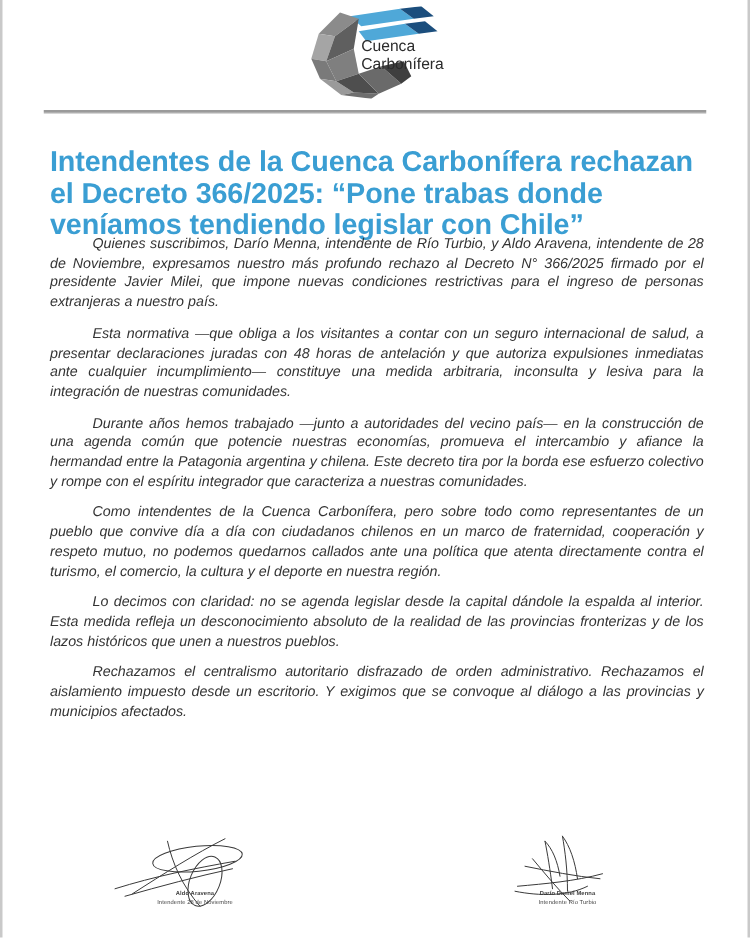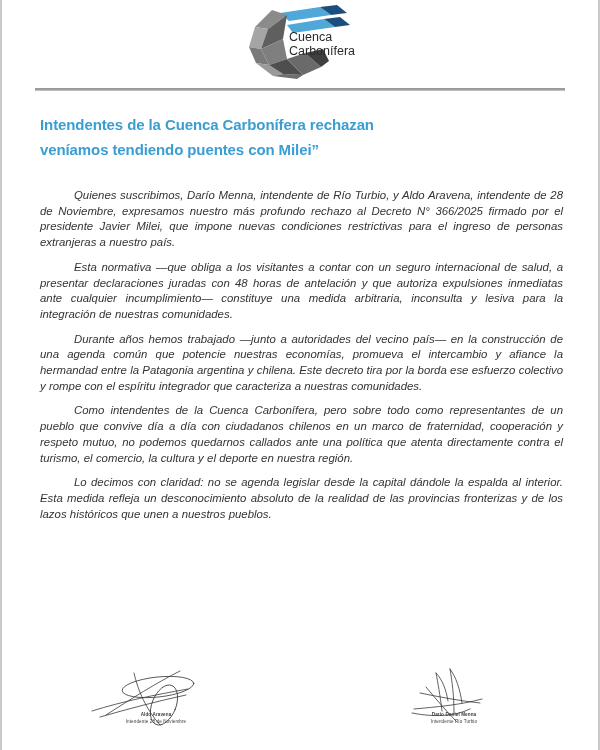--- a/index.html
+++ b/index.html
@@ -53,21 +53,21 @@
     background: linear-gradient(to bottom, #9a9a9a 0%, #9a9a9a 45%, #cfcfcf 100%);
   }
 
   
   .title {
     position: absolute;
     left: 38px;
     right: 38px;
     top: 102px;
     color: #3a9ed3;
-    font-size: 15px;
+    font-size: 23px;
     line-height: 25px;
     font-weight: bold;
     letter-spacing: -0.1px;
   }
   .title span { display: block; }
 
   
   .body-copy {
     position: absolute;
     left: 38px;
@@ -157,29 +157,31 @@
         <text x="64" y="36" font-family="'Liberation Sans', sans-serif" font-size="12.5" fill="#2b2b2b">Cuenca</text>
         <text x="64" y="50" font-family="'Liberation Sans', sans-serif" font-size="12.5" fill="#2b2b2b">Carbonífera</text>
       </svg>
     </div>
   </div>
 
   <div class="rule"></div>
 
   <h1 class="title">
     <span>Intendentes de la Cuenca Carbonífera rechazan</span>
-    <span>veníamos tendiendo puentes con Milei”</span>
+    <span>el Decreto 366/2025: “Pone trabas donde</span>
+    <span>veníamos tendiendo legislar con Chile”</span>
   </h1>
 
   <div class="body-copy">
     <p>Quienes suscribimos, Darío Menna, intendente de Río Turbio, y Aldo Aravena, intendente de 28 de Noviembre, expresamos nuestro más profundo rechazo al Decreto N° 366/2025 firmado por el presidente Javier Milei, que impone nuevas condiciones restrictivas para el ingreso de personas extranjeras a nuestro país.</p>
     <p>Esta normativa —que obliga a los visitantes a contar con un seguro internacional de salud, a presentar declaraciones juradas con 48 horas de antelación y que autoriza expulsiones inmediatas ante cualquier incumplimiento— constituye una medida arbitraria, inconsulta y lesiva para la integración de nuestras comunidades.</p>
     <p>Durante años hemos trabajado —junto a autoridades del vecino país— en la construcción de una agenda común que potencie nuestras economías, promueva el intercambio y afiance la hermandad entre la Patagonia argentina y chilena. Este decreto tira por la borda ese esfuerzo colectivo y rompe con el espíritu integrador que caracteriza a nuestras comunidades.</p>
     <p>Como intendentes de la Cuenca Carbonífera, pero sobre todo como representantes de un pueblo que convive día a día con ciudadanos chilenos en un marco de fraternidad, cooperación y respeto mutuo, no podemos quedarnos callados ante una política que atenta directamente contra el turismo, el comercio, la cultura y el deporte en nuestra región.</p>
     <p>Lo decimos con claridad: no se agenda legislar desde la capital dándole la espalda al interior. Esta medida refleja un desconocimiento absoluto de la realidad de las provincias fronterizas y de los lazos históricos que unen a nuestros pueblos.</p>
+    <p>Rechazamos el centralismo autoritario disfrazado de orden administrativo. Rechazamos el aislamiento impuesto desde un escritorio. Y exigimos que se convoque al diálogo a las provincias y municipios afectados.</p>
   </div>
 
   <div class="signatures">
 
     <div class="sig-block">
       <div class="sig-art">
         <svg width="150" height="62" viewBox="0 0 150 62">
           <g fill="none" stroke="#3a3a3a" stroke-width="0.8" stroke-linecap="round">
             <ellipse cx="82" cy="22" rx="36" ry="10" transform="rotate(-6 82 22)"></ellipse>
             <ellipse cx="88" cy="40" rx="12" ry="21" transform="rotate(22 88 40)"></ellipse>

